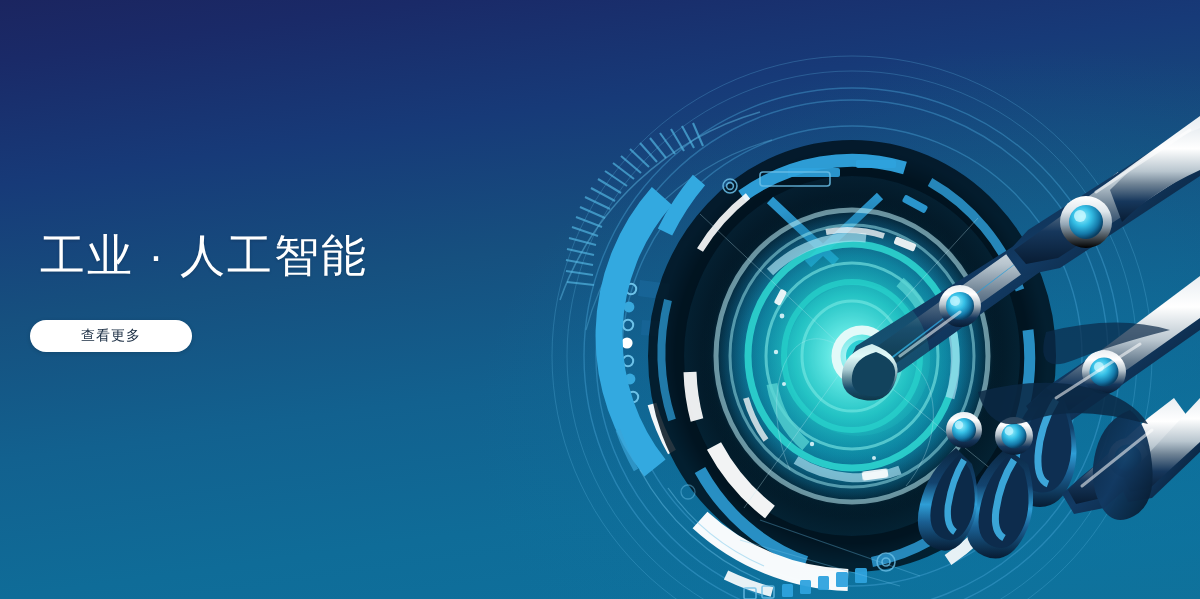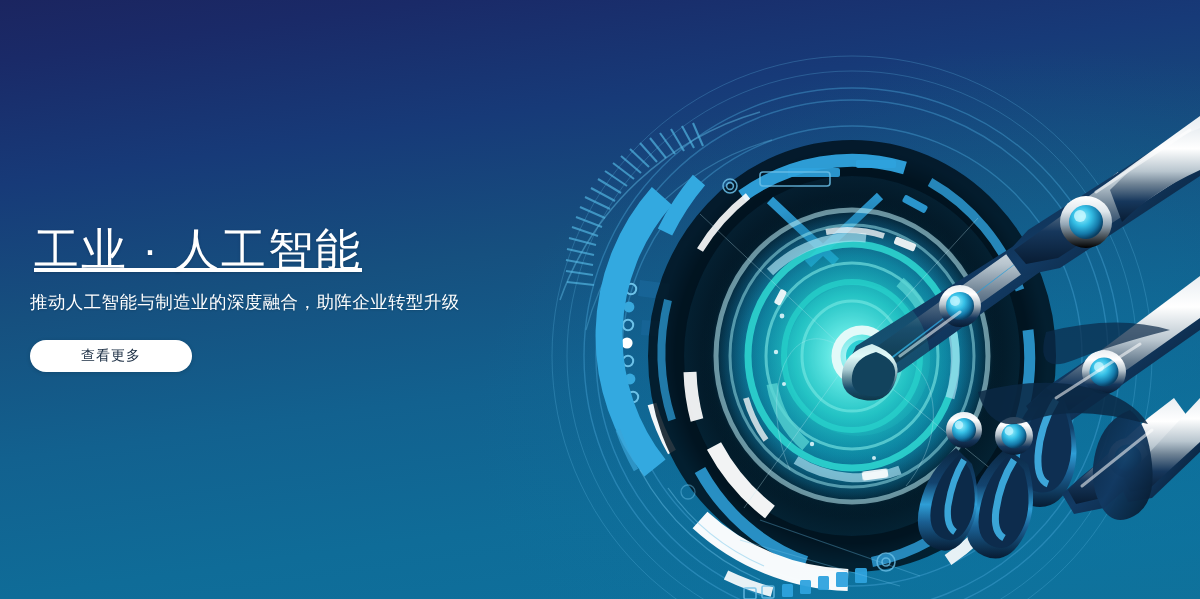--- a/index.html
+++ b/index.html
@@ -29,24 +29,23 @@
     pointer-events:none;
   }
 
   
   #artwork{position:absolute;left:0;top:0;width:1200px;height:599px;}
   #artwork svg{display:block;width:1200px;height:599px;}
 
   
   .copy{position:absolute;left:30px;top:218px;z-index:5;}
   .headline{
-    margin:4px;color:#ffffff;font-size:45px;line-height:56px;
+    margin:10px;color:#ffffff;font-size:45px;line-height:56px;
     font-weight:400;letter-spacing:2px;white-space:nowrap;
     text-shadow:0 1px 3px rgba(0,0,0,.18);
-    text-decoration:underline;
   }
   .subhead{
     margin:12px 0 0 0;color:#ffffff;font-size:17.5px;line-height:24px;
     font-weight:400;letter-spacing:.4px;white-space:nowrap;
     text-shadow:0 1px 2px rgba(0,0,0,.16);
   }
   .cta{
     display:inline-flex;align-items:center;justify-content:center;
     margin-top:26px;width:162px;height:32px;border:none;
     border-radius:17px;background:#ffffff;color:#16293f;
@@ -359,17 +358,16 @@
       </g>
 
       <ellipse cx="858" cy="360" rx="72" ry="76" fill="#2fd9d2" opacity=".14"></ellipse>
 
     </g>
   </svg>
   </div>
 
   <div class="copy">
     <h1 class="headline">工业 · 人工智能</h1>
-    <p class="subhead">推动人工智能与制造业的深度融合，助阵企业转型升级</p>
     <button class="cta">查看更多</button>
   </div>
 
 </div>
 
 </body></html>

